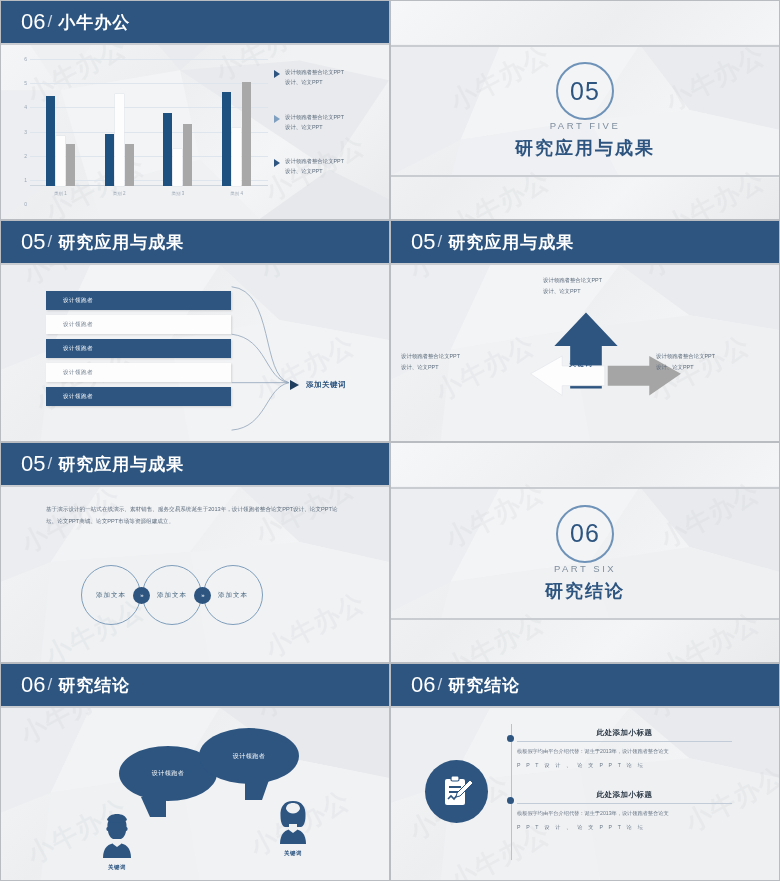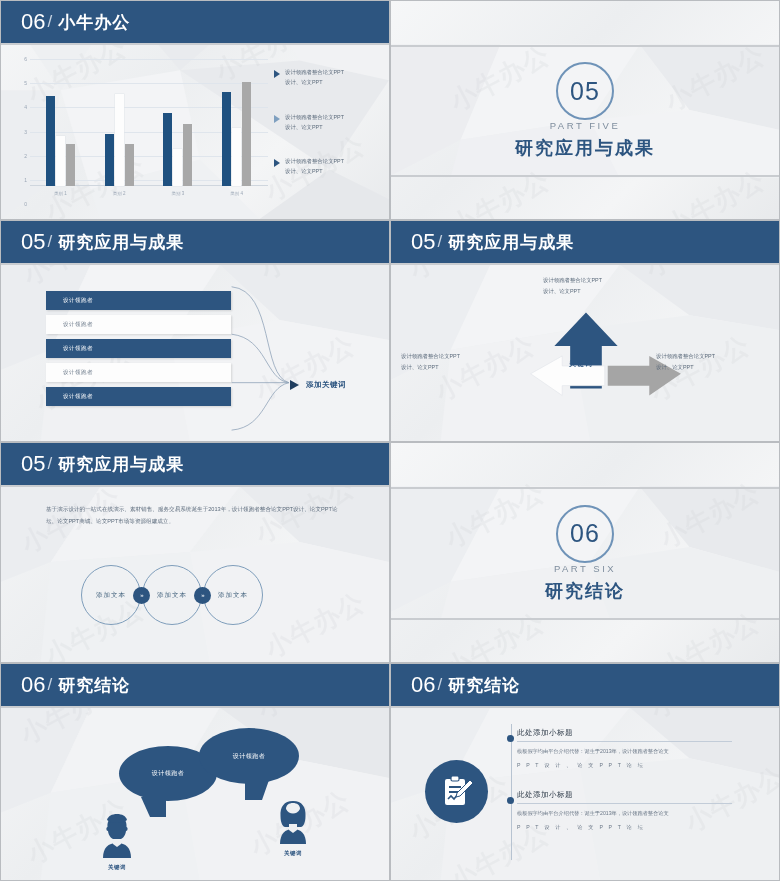--- a/index.html
+++ b/index.html
@@ -138,22 +138,22 @@
   .plabel { font-size:5.5px; color:#2d5580; font-weight:bold; margin-top:2px; letter-spacing:.5px;}
 
   
   .badge { position:absolute; left:34px; top:52px; width:63px; height:63px;
            border-radius:50%; background:#2d5580; display:flex;
            align-items:center; justify-content:center; }
   .vline { position:absolute; left:120px; top:16px; bottom:20px; width:1px; background:#b7c3d1; }
   .item { position:absolute; left:126px; width:215px; }
   .item .dot { position:absolute; left:-10px; top:7px; width:7px;height:7px;
                border-radius:50%; background:#2d5580; }
-  .item h4 { font-size:7.5px; color:#2d3a48; font-weight:normal; letter-spacing:.5px;
-             padding-bottom:3px; border-bottom:1px solid #c2ccd8; }
+  .item h4 { font-size:7.5px; color:#2d3a48; font-weight:bold; letter-spacing:.5px;
+             padding-bottom:3px; border-bottom:1px solid #c2ccd8;text-align:center; }
   .item p { font-size:5.2px; color:#6a7787; line-height:2.0; margin-top:4px; }
   .item p.spread { letter-spacing:2.2px; }
   .it1 { top:20px; }
   .it2 { top:82px; }
 </style>
 </head>
 <body>
 
 <div class="deck">
 

